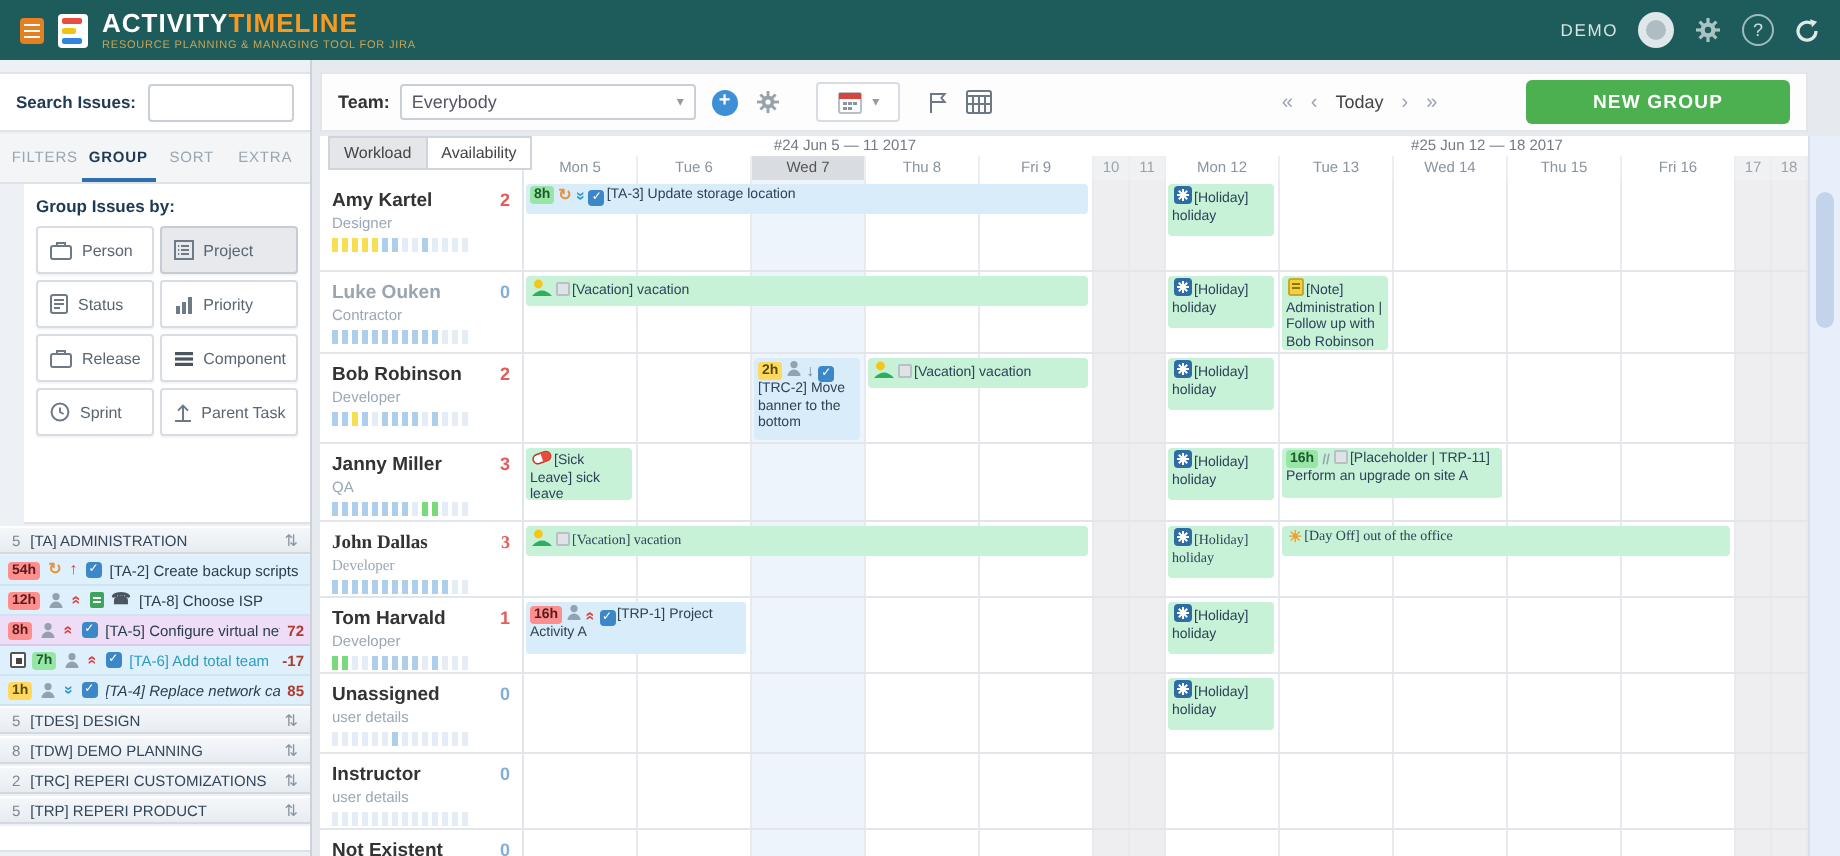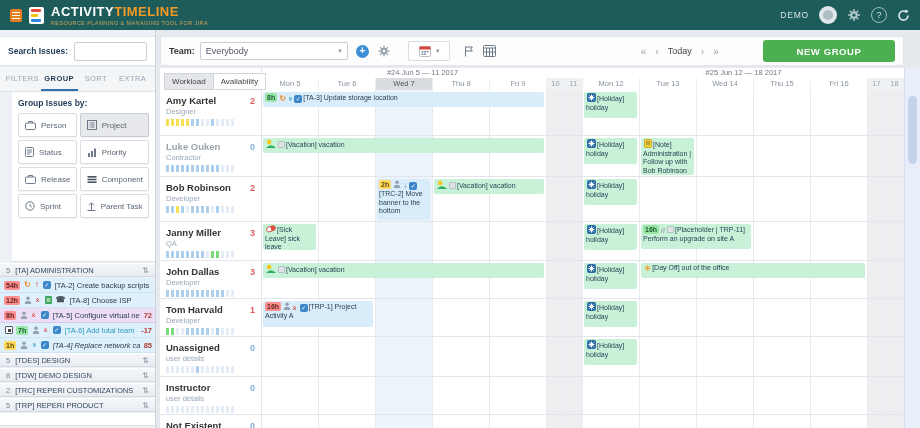--- a/index.html
+++ b/index.html
@@ -93,21 +93,21 @@
   .tb-caldrop .caret{margin-left:0}
   .tb-nav{margin-left:145px;display:flex;align-items:center;gap:9px;color:#9aa4af;font-size:10px}
   .tb-nav span{cursor:pointer}
   .tb-today{font-size:9px;color:#444}
   .tb-newtask{margin-left:auto;width:132px;height:22px;background:#4cb050;border-radius:3px;color:#fff;
               font-size:9.5px;font-weight:bold;letter-spacing:.6px;display:flex;align-items:center;
               justify-content:center;cursor:pointer}
   
   .header-row{position:absolute;left:0;top:38px;right:16px;height:22px;background:#fff;
               border-bottom:1px solid #dfe3e8;display:flex}
-  .view-tabs{width:102px;display:flex;align-items:flex-end;padding-left:4px;border-right:1px solid #e2e6ea;box-sizing:border-box;flex:none}
+  .view-tabs{width:102px;display:flex;align-items:flex-start;padding-left:4px;border-right:1px solid #e2e6ea;box-sizing:border-box;flex:none}
   .vtab{height:17px;padding:0 7px;border:1px solid #cfd5db;display:flex;align-items:center;font-size:8px;
         color:#444;background:#fff;cursor:pointer;box-sizing:border-box}
   .vtab+.vtab{border-left:none}
   .vtab.active{background:#e4e6e9}
   .weeks{display:flex}
   .week{width:321px;flex:none}
   .week-label{height:10px;font-size:7.5px;color:#778;text-align:center;line-height:10px}
   .week-days{display:flex;height:12px}
   .dcell{box-sizing:border-box;font-size:7.5px;color:#8a93a0;text-align:center;line-height:11px;
          border-right:1px solid #eceff2;overflow:hidden}
@@ -389,21 +389,21 @@
           <span class="sb-task-text italic">[TA-4] Replace network card</span>
           <span class="sb-task-val">85</span>
         </div>
         <div class="sb-section">
           <span class="sb-sec-count">5</span>
           <span class="sb-sec-label">[TDES] DESIGN</span>
           <span class="sort-glyph">⇅</span>
         </div>
         <div class="sb-section">
           <span class="sb-sec-count">8</span>
-          <span class="sb-sec-label">[TDW] DEMO DESIGN</span>
+          <span class="sb-sec-label">[TDW] DEMO PLANNING</span>
           <span class="sort-glyph">⇅</span>
         </div>
         <div class="sb-section">
           <span class="sb-sec-count">2</span>
           <span class="sb-sec-label">[TRC] REPERI CUSTOMIZATIONS</span>
           <span class="sort-glyph">⇅</span>
         </div>
         <div class="sb-section">
           <span class="sb-sec-count">5</span>
           <span class="sb-sec-label">[TRP] REPERI PRODUCT</span>
@@ -723,21 +723,21 @@
                     </g>
                   </svg>
                 </span><span class="ev-text">[Holiday] holiday</span></div>
               <div class="ev ev-green" style="left: 379px; width: 110px; top: 2px; height: 25px;"><span class="bdg bdg-green">16h</span><span class="ig">
                   <b style="color:#9aa5b1;font-size:7px">//</b>
                 </span><span class="ig">
                   <i class="gbx"></i>
                 </span><span class="ev-text">[Placeholder | TRP-11] Perform an upgrade on site A</span></div>
             </div>
           </div>
-          <div class="row" style="height: 38px;">
+          <div class="row" style="height: 38px; font-family: Liberation Serif, serif;">
             <div class="row-left">
               <div class="p-top">
                 <span class="p-name">John Dallas</span>
                 <span class="p-count busy">3</span>
               </div>
               <div class="p-role">Developer</div>
               <div class="p-spark">
                 <span class="sbar" style="background: rgb(174, 207, 236);"></span>
                 <span class="sbar" style="background: rgb(174, 207, 236);"></span>
                 <span class="sbar" style="background: rgb(174, 207, 236);"></span>

